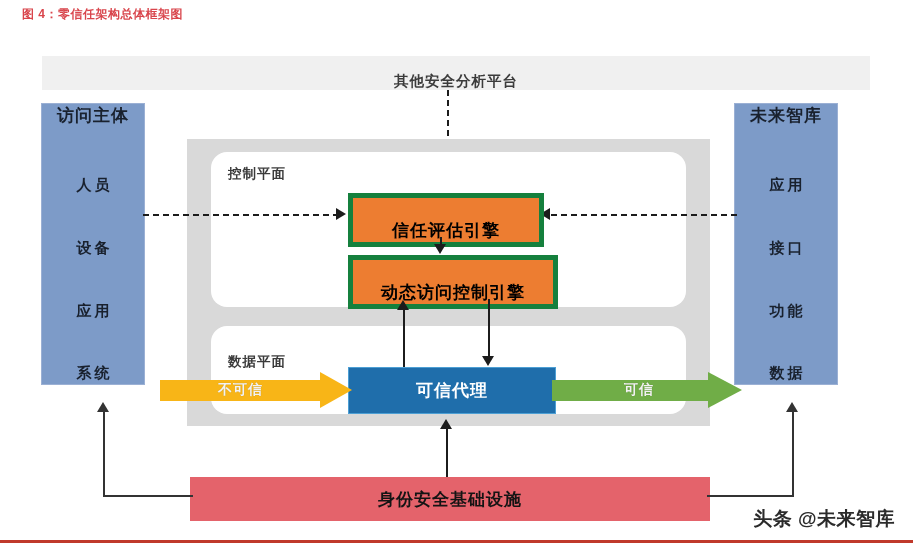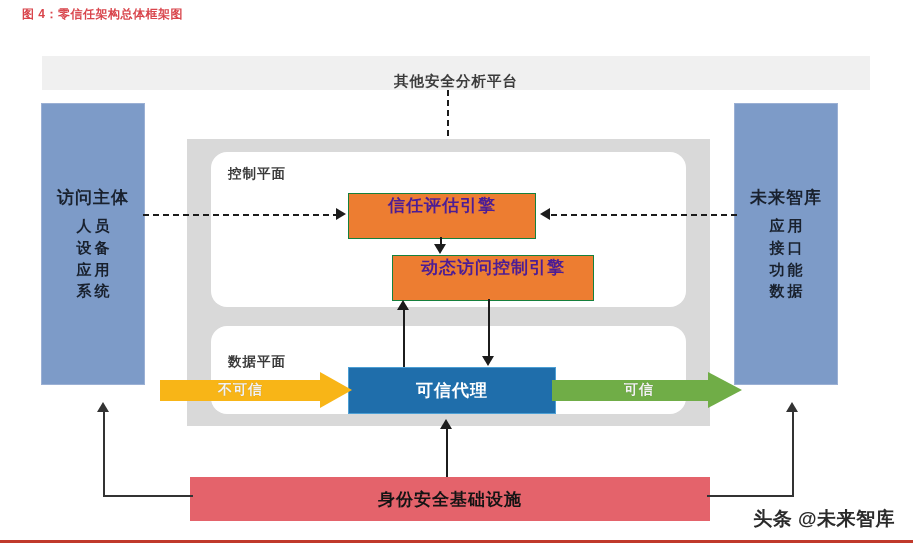--- a/index.html
+++ b/index.html
@@ -111,21 +111,21 @@
   .side-box {
     position: absolute;
     top: 67px;
     width: 102px;
     height: 280px;
     background: #7d9bc8;
     border: 1px solid #9bb0d4;
     display: flex;
     flex-direction: column;
     align-items: center;
-    justify-content: center;
+    justify-content: space-between;
     color: #19212e;
   }
   .side-box.left  { left: 41px; }
   .side-box.right { left: 734px; }
   .side-box .head {
     font-size: 17px;
     font-weight: 700;
     letter-spacing: 1px;
     margin-bottom: 6px;
   }
@@ -134,36 +134,35 @@
     font-weight: 700;
     line-height: 1.45;
     letter-spacing: 3px;
     text-indent: 3px;
   }
 
   
   .engine {
     position: absolute;
     background: #ed7d31;
-    border: 1px solid #15803d;
-    display: flex;
-    align-items: flex-start;
+    border: 5px solid #15803d;
+    display: flex;
+    align-items: flex-end;
     justify-content: center;
-    color: #4c1d95;
+    color: #000000;
     font-weight: 700;
     letter-spacing: 1px;
   }
   .engine-trust {
     left: 348px; top: 157px; width: 186px; height: 44px;
     font-size: 17px;
   }
   .engine-dac {
     left: 348px; top: 219px; width: 200px; height: 44px;
     font-size: 17px;
-    margin-left: 44px;
   }
 
   
   .agent {
     position: absolute;
     left: 348px; top: 331px; width: 206px; height: 45px;
     background: #1f6eab;
     border: 1px solid #4c9fd4;
     display: flex;
     align-items: center;

